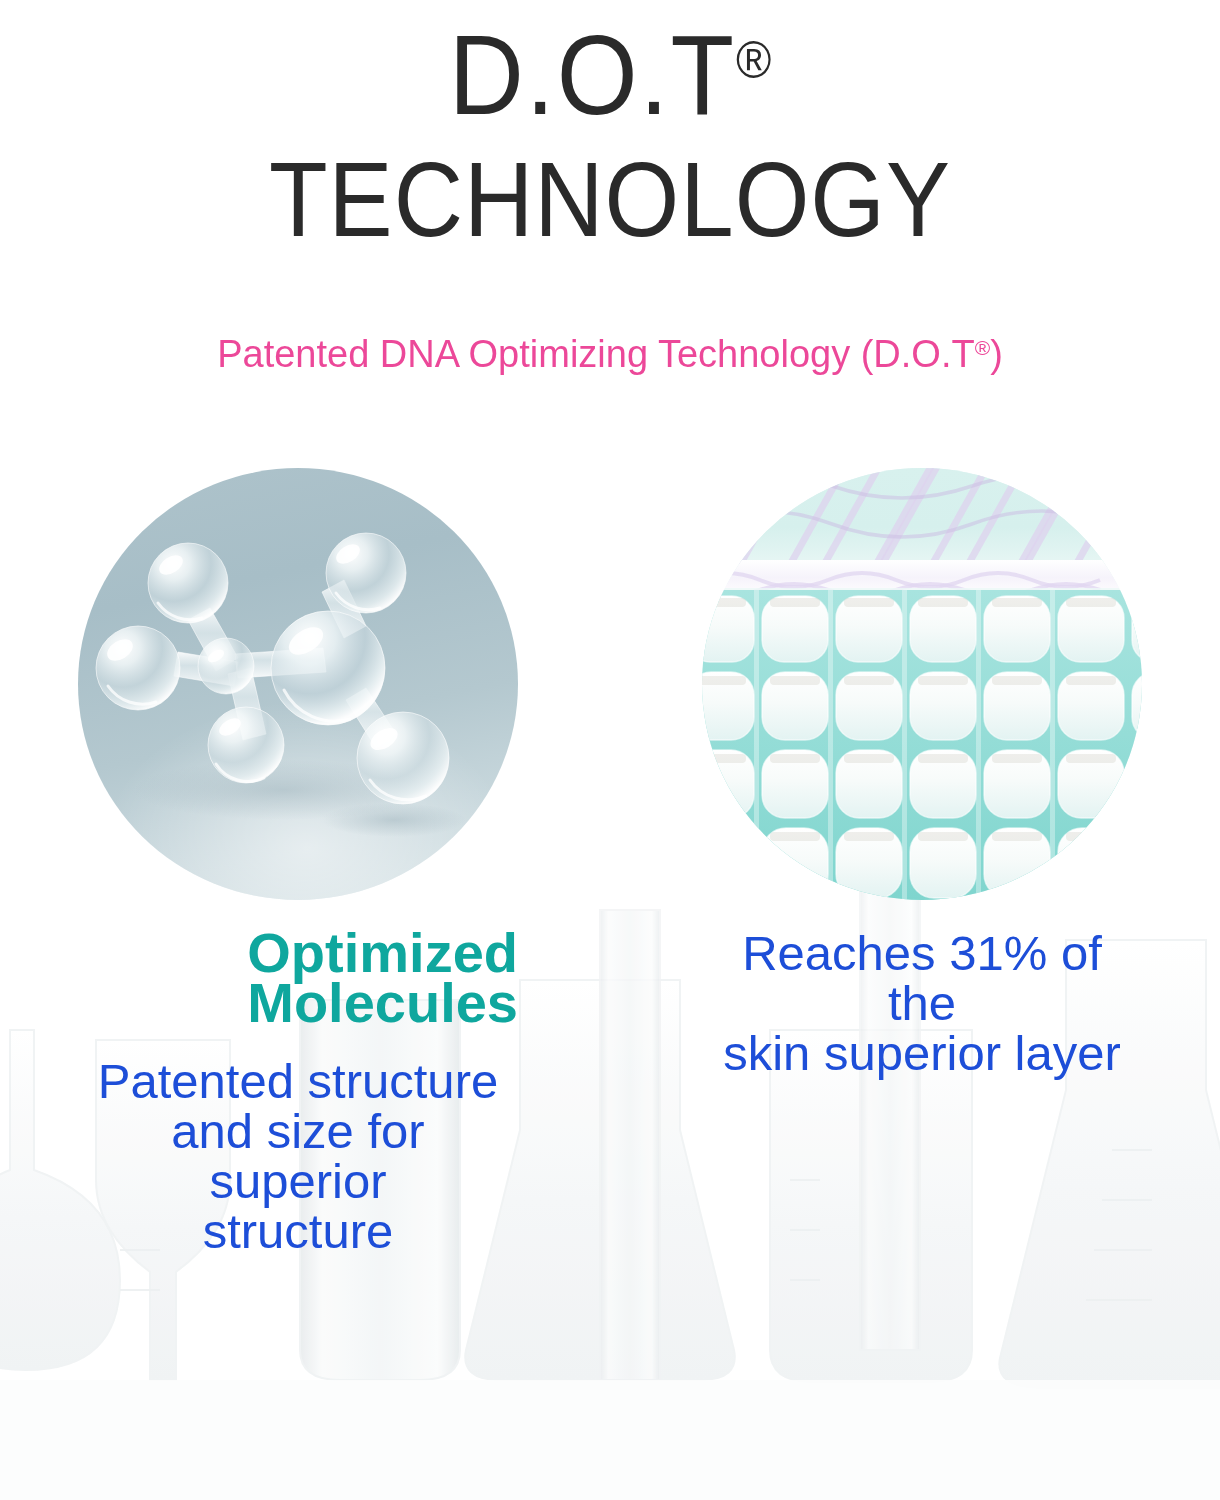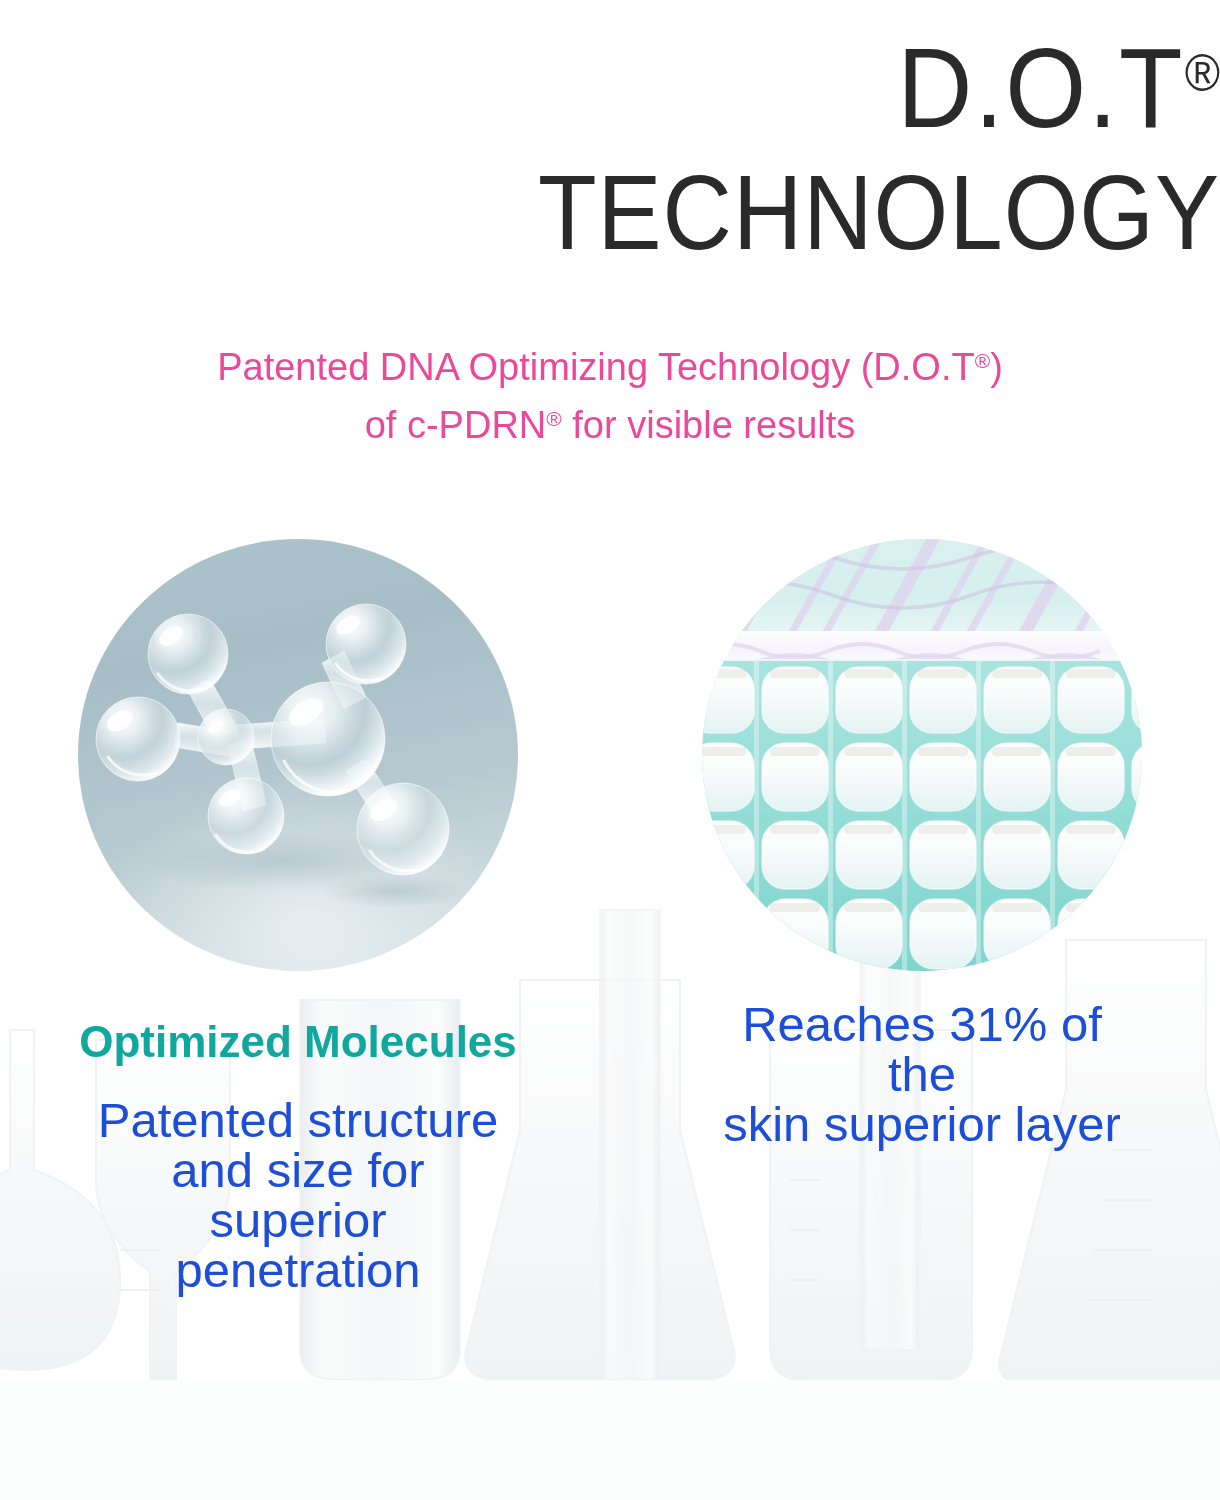--- a/index.html
+++ b/index.html
@@ -27,22 +27,22 @@
   
   #page {
     position: relative;
     z-index: 2;
     width: 1220px;
     height: 1500px;
   }
 
   
   .title-block {
-    text-align: right;
-    padding-top: 15px;
+    text-align: center;
+    padding-top: 2px;
   }
   .title-line1 {
     font-size: 104px;
     line-height: 108px;
     letter-spacing: 2px;
     font-weight: 300;
     color: #2a2a2a;
     font-family: "Liberation Sans", sans-serif;
     transform: scaleY(1.08);
     transform-origin: top center;
@@ -113,26 +113,27 @@
   
   .skin-bg {
     position: absolute;
     inset: 0;
     background: linear-gradient(180deg,#dff3f1 0%, #d9f1ef 22%, #ffffff 30%, #eafaf8 40%, #d9f3f1 100%);
   }
   .skin-svg { position: absolute; inset: 0; width: 100%; height: 100%; }
 
   
   .feature-title {
-    margin-top: 46px;
-    font-size: 44px;
+    margin-top: 28px;
+    font-size: 56px;
     line-height: 50px;
     font-weight: 700;
     color: #0fa79e;
     letter-spacing: 0px;
+    text-align: right;
   }
   .feature-desc {
     margin-top: 28px;
     font-size: 49px;
     line-height: 50px;
     color: #1d4ed8;
     font-weight: 400;
   }
   .feature-desc .desc-line { display: block; }
 </style>
@@ -191,21 +192,20 @@
 
 <div id="page">
 
   <div class="title-block">
     <div class="title-line1"><span>D.O.T</span><span class="reg">®</span></div>
     <div class="title-line2">TECHNOLOGY</div>
   </div>
 
   <div class="subtitle">
     <span class="sub-line"><span>Patented DNA Optimizing Technology (D.O.T</span><span class="reg-sm">®</span><span>)</span></span>
-    <span class="sub-line"><span>of c-PDRN</span><span class="reg-sm">®</span><span> for visible results</span></span>
   </div>
 
   <div class="features">
 
     <div class="feature-col">
 
       <div class="circle-media">
         <div class="molecule-bg"></div>
 
         <svg class="mol-svg" viewBox="0 0 440 432" preserveAspectRatio="xMidYMid slice">
@@ -275,21 +275,21 @@
             <path d="M292 312 A46 46 0 0 0 348 328"></path>
           </g>
         </svg>
       </div>
 
       <div class="feature-title">Optimized Molecules</div>
 
       <div class="feature-desc">
         <span class="desc-line">Patented structure</span>
         <span class="desc-line">and size for superior</span>
-        <span class="desc-line">penetration</span>
+        <span class="desc-line">structure</span>
       </div>
     </div>
 
     <div class="feature-col">
 
       <div class="circle-media">
         <div class="skin-bg"></div>
 
         <svg class="skin-svg" viewBox="0 0 440 432" preserveAspectRatio="xMidYMid slice">
           <defs>

